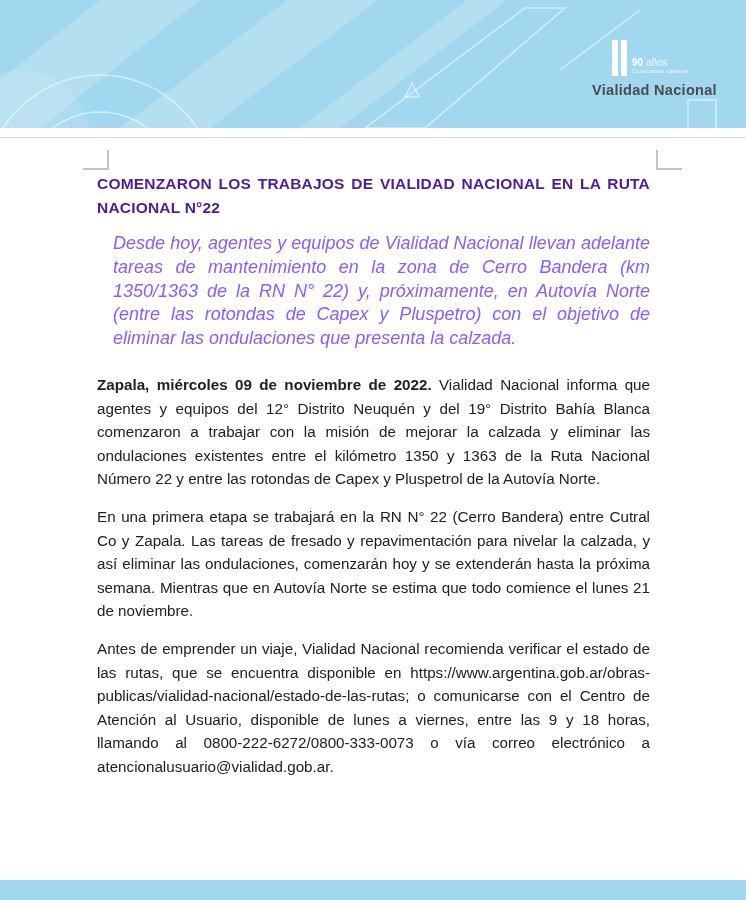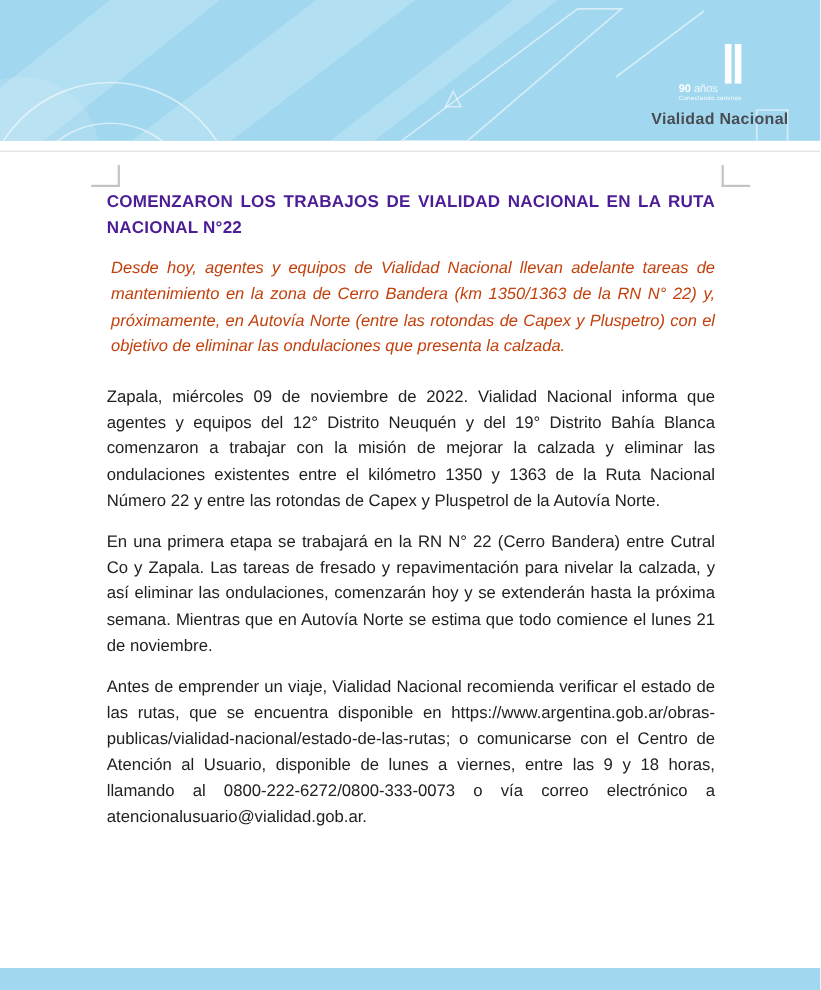--- a/index.html
+++ b/index.html
@@ -16,21 +16,21 @@
   .band svg{position:absolute;top:0;left:0;}
   .hairline{
     position:absolute;top:137px;left:0;width:746px;height:1px;
     background:#dedede;
   }
   
   .brand{
     position:absolute;top:40px;right:36px;width:118px;
     display:flex;flex-direction:column;align-items:flex-start;
   }
-  .brand-top{display:flex;align-items:flex-end;margin-left:20px;flex-direction:column;}
+  .brand-top{display:flex;align-items:flex-end;margin-left:20px;}
   .bars{display:inline-flex;gap:3px;height:36px;}
   .bars i{display:block;width:6px;height:36px;background:#ffffff;}
   .years-wrap{display:flex;flex-direction:column;margin-left:5px;margin-bottom:1px;}
   .years{font-size:10px;line-height:11px;color:#ffffff;white-space:nowrap;}
   .years b{font-weight:700;}
   .anios{font-weight:400;opacity:.85;}
   .tagline{font-size:5.5px;line-height:7px;color:rgba(255,255,255,.92);
     letter-spacing:.3px;white-space:nowrap;}
   .orgname{
     margin-top:6px;font-size:14.5px;font-weight:700;color:#484c52;
@@ -40,28 +40,28 @@
   .corner{position:absolute;top:150px;width:24px;height:18px;}
   .corner-left{left:83px;border-right:2px solid #c4c4c4;border-bottom:2px solid #c4c4c4;}
   .corner-right{left:656px;border-left:2px solid #c4c4c4;border-bottom:2px solid #c4c4c4;}
   
   .content{position:absolute;left:97px;top:172px;width:553px;}
   .title{
     margin:0 0 12px 0;font-size:15.5px;line-height:24px;font-weight:700;
     color:#4c1d95;text-align:justify;letter-spacing:.2px;
   }
   .lead{
-    margin:0 0 22px 4px;font-style:italic;font-size:15px;line-height:23.8px;
-    text-align:justify;color:#c2410c;
+    margin:0 0 22px 16px;font-style:italic;font-size:18px;line-height:23.8px;
+    text-align:justify;color:#8b5cf6;
   }
   .para{
     margin:0 0 14px 0;font-size:15.2px;line-height:23.6px;
     text-align:justify;color:#212121;overflow-wrap:break-word;
   }
-  .para strong{font-weight:400;}
+  .para strong{font-weight:700;}
   
   .band-footer{
     position:absolute;left:0;bottom:0;width:746px;height:20px;
     background:#a2d8ef;
   }
 </style>
 </head>
 <body>
 
 <div class="page">

